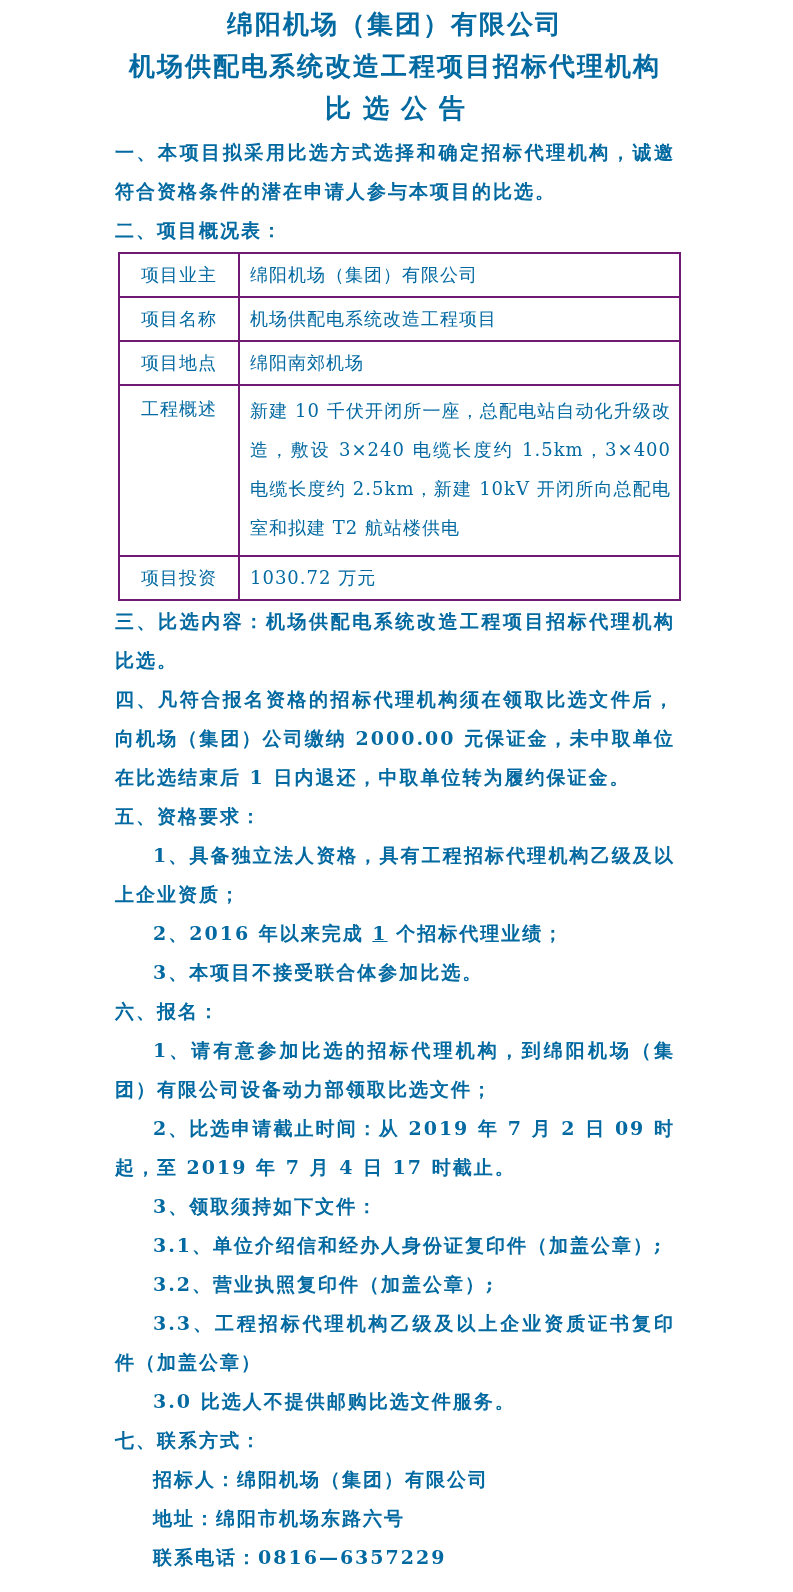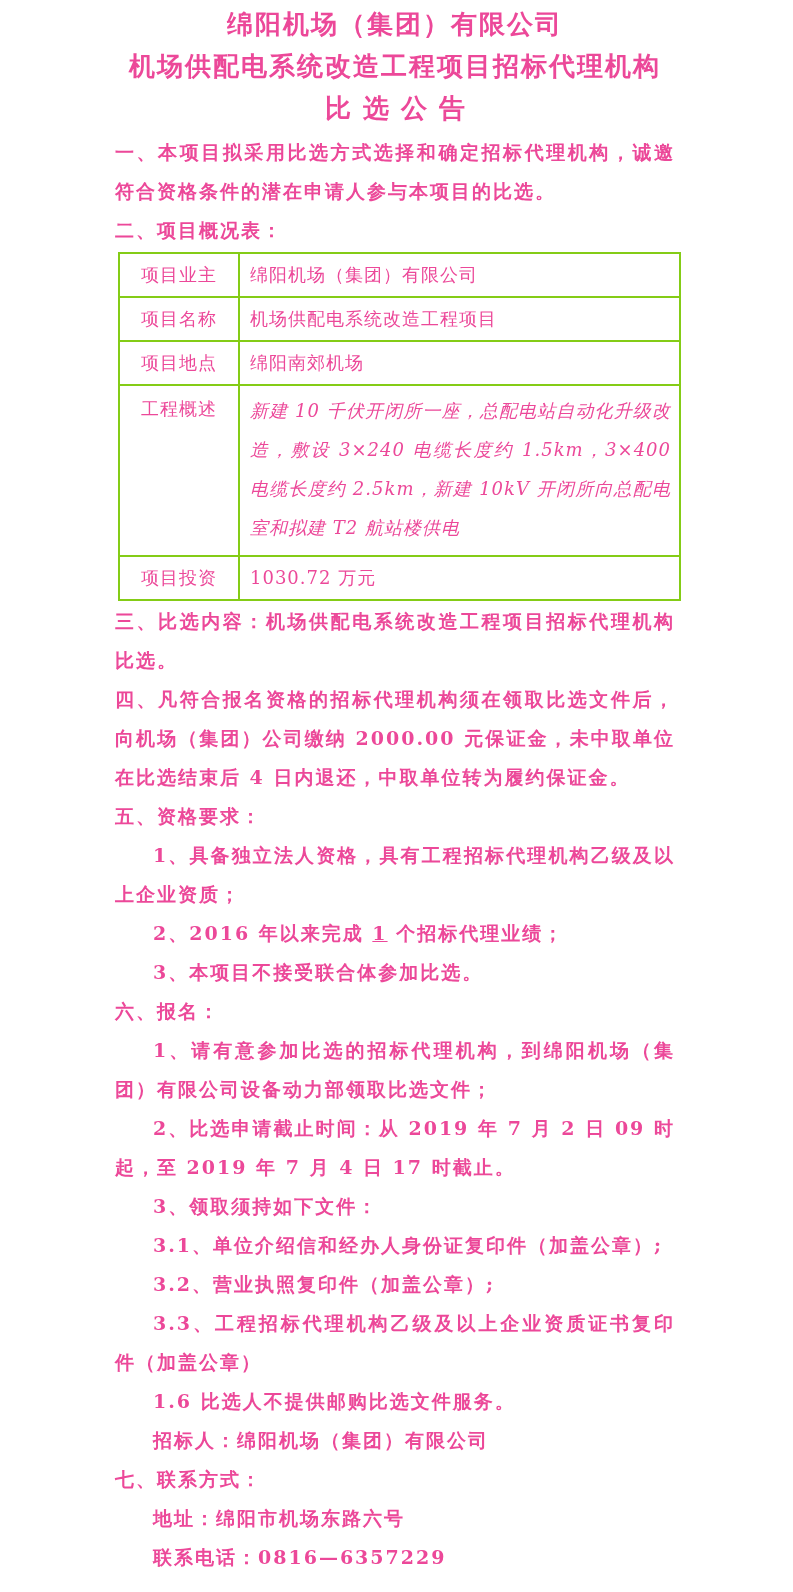--- a/index.html
+++ b/index.html
@@ -2,21 +2,21 @@
 <html><head>
 <meta charset="utf-8">
 <style>
   html, body { margin: 0; padding: 0; background: #ffffff; }
   .page {
     position: relative;
     width: 793px;
     height: 1592px;
     box-sizing: border-box;
     background: #ffffff;
-    color: #ec4899;
+    color: #0369a1;
     padding: 3px 118px 0 115px;
     overflow: hidden;
     font-family: "DejaVu Serif", "Liberation Serif", serif;
     font-size: 19px;
   }
   .title {
     margin: 0;
     font-family: "DejaVu Sans", "Liberation Sans", sans-serif;
     font-weight: bold;
     font-size: 26px;
@@ -38,21 +38,21 @@
   .tight { margin-top: -20px; }
   .u { text-decoration: underline; }
   table.overview {
     border-collapse: collapse;
     table-layout: fixed;
     width: 563px;
     margin: 2px 0 1px 3px;
     background: #ffffff;
   }
   table.overview td {
-    border: 2px solid #84cc16;
+    border: 2px solid #701a75;
     font-size: 18px;
     letter-spacing: 1px;
   }
   td.cell-label {
     width: 110px;
     text-align: center;
     vertical-align: middle;
     height: 42px;
     padding: 0 4px;
   }
@@ -62,21 +62,20 @@
   }
   tr.row-tall td.cell-label {
     vertical-align: top;
     padding-top: 11px;
   }
   tr.row-tall td.cell-value {
     line-height: 39px;
     padding-top: 5px;
     padding-bottom: 8px;
     text-align: justify;
-    font-style: italic;
   }
 </style>
 </head>
 <body>
 
 <div class="page">
 
   <h1 class="title">绵阳机场（集团）有限公司</h1>
   <h1 class="title">机场供配电系统改造工程项目招标代理机构</h1>
   <h1 class="title title-last">比选公告</h1>
@@ -103,31 +102,31 @@
         <td class="cell-value">新建 10 千伏开闭所一座，总配电站自动化升级改造，敷设 3×240 电缆长度约 1.5km，3×400 电缆长度约 2.5km，新建 10kV 开闭所向总配电室和拟建 T2 航站楼供电</td>
       </tr>
       <tr>
         <td class="cell-label">项目投资</td>
         <td class="cell-value">1030.72 万元</td>
       </tr>
     </tbody>
   </table>
 
   <p class="body">三、比选内容：机场供配电系统改造工程项目招标代理机构比选。</p>
-  <p class="body">四、凡符合报名资格的招标代理机构须在领取比选文件后，向机场（集团）公司缴纳 2000.00 元保证金，未中取单位在比选结束后 4 日内退还，中取单位转为履约保证金。</p>
+  <p class="body">四、凡符合报名资格的招标代理机构须在领取比选文件后，向机场（集团）公司缴纳 2000.00 元保证金，未中取单位在比选结束后 1 日内退还，中取单位转为履约保证金。</p>
   <p class="body">五、资格要求：</p>
   <p class="body indent">1、具备独立法人资格，具有工程招标代理机构乙级及以上企业资质；</p>
   <p class="body indent tight"><span>2、2016 年以来完成 </span><span class="u">1</span><span> 个招标代理业绩；</span></p>
   <p class="body indent">3、本项目不接受联合体参加比选。</p>
   <p class="body">六、报名：</p>
   <p class="body indent">1、请有意参加比选的招标代理机构，到绵阳机场（集团）有限公司设备动力部领取比选文件；</p>
   <p class="body indent">2、比选申请截止时间：从 2019 年 7 月 2 日 09 时起，至 2019 年 7 月 4 日 17 时截止。</p>
   <p class="body indent">3、领取须持如下文件：</p>
   <p class="body indent">3.1、单位介绍信和经办人身份证复印件（加盖公章）;</p>
   <p class="body indent">3.2、营业执照复印件（加盖公章）;</p>
   <p class="body indent">3.3、工程招标代理机构乙级及以上企业资质证书复印件（加盖公章）</p>
-  <p class="body indent">1.6 比选人不提供邮购比选文件服务。</p>
+  <p class="body indent">3.0 比选人不提供邮购比选文件服务。</p>
+  <p class="body">七、联系方式：</p>
   <p class="body indent">招标人：绵阳机场（集团）有限公司</p>
-  <p class="body">七、联系方式：</p>
   <p class="body indent">地址：绵阳市机场东路六号</p>
   <p class="body indent">联系电话：0816—6357229</p>
 
 </div>
 
 </body></html>

